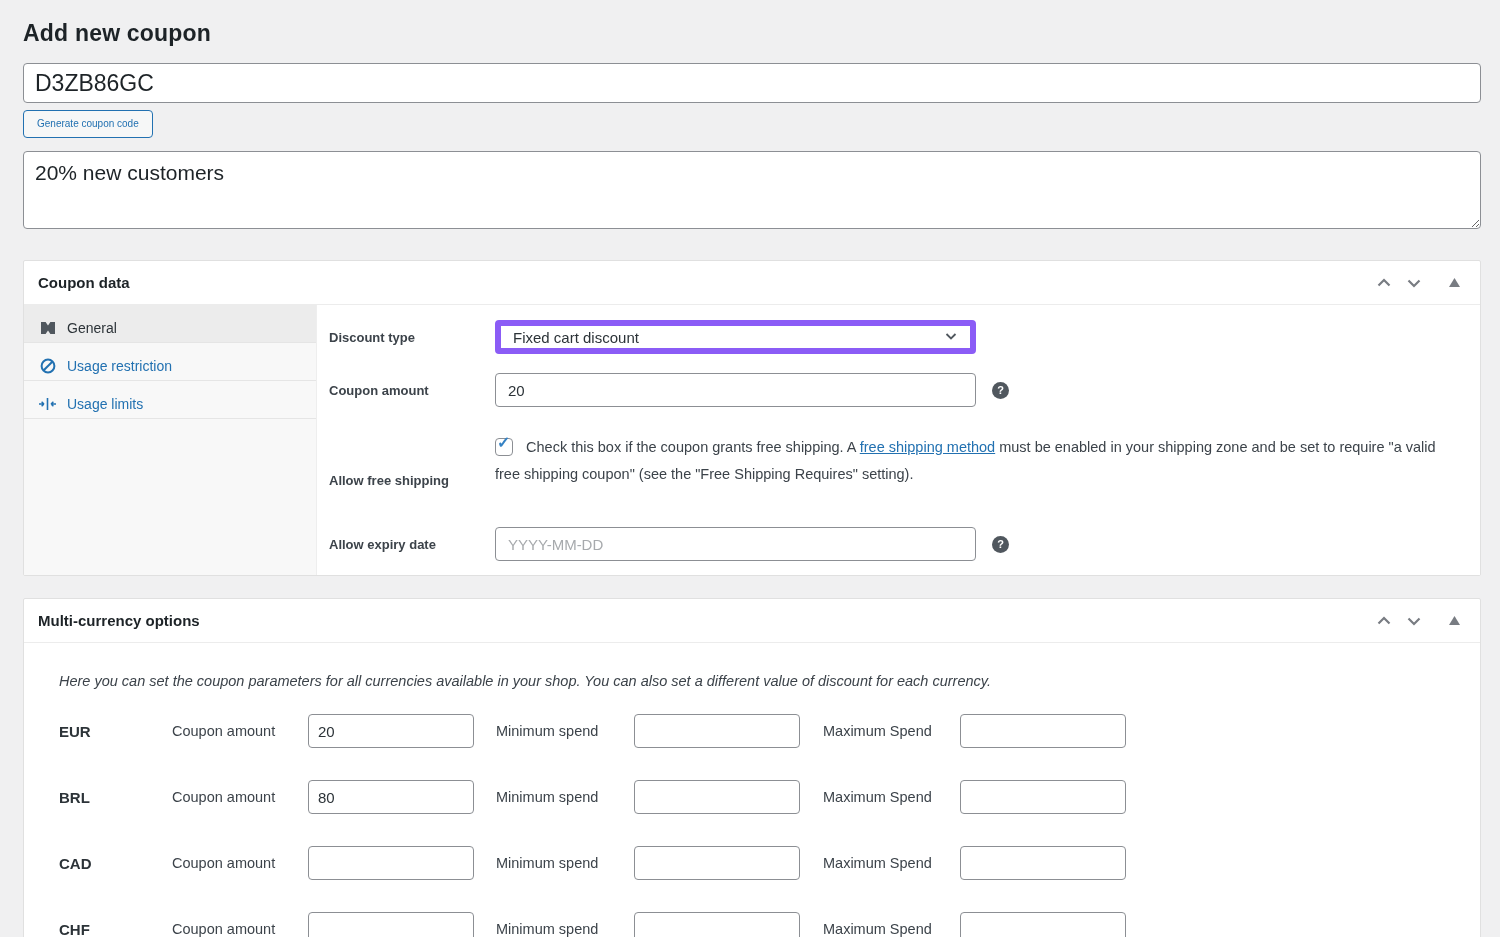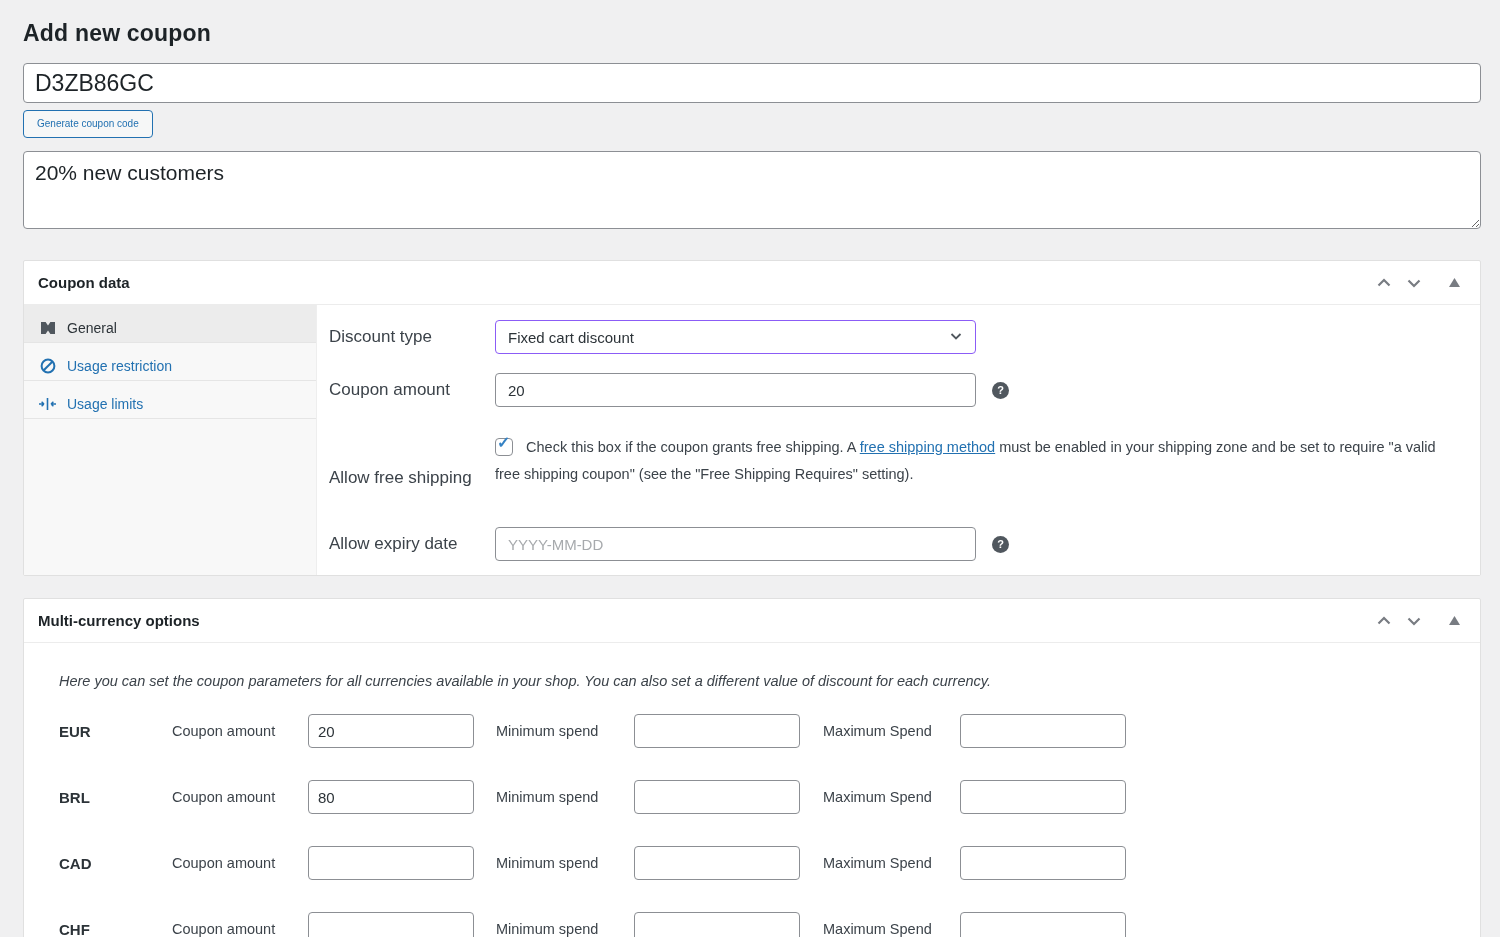--- a/index.html
+++ b/index.html
@@ -135,29 +135,30 @@
     display: flex;
     align-items: center;
     margin-bottom: 19px;
   }
   .field-row.amount { margin-bottom: 27px; }
   .field-row.checkbox-row { align-items: flex-end; margin-bottom: 39px; }
   .field-row.last { margin-bottom: 0; }
   .field-label {
     width: 166px;
     flex-shrink: 0;
-    font-size: 17px;
+    font-size: 13px;
     color: #3c434a;
+    font-weight: bold;
   }
   .checkbox-row .field-label { padding-top: 5px; }
 
   .wc-select {
     width: 481px;
     height: 34px;
-    border: 1px solid #8b5cf6;
+    border: 6px solid #8b5cf6;
     border-radius: 4px;
     background: #fff;
     display: flex;
     align-items: center;
     justify-content: space-between;
     padding: 4px 12px;
     font-size: 15px;
     color: #2c3338;
     cursor: pointer;
   }

